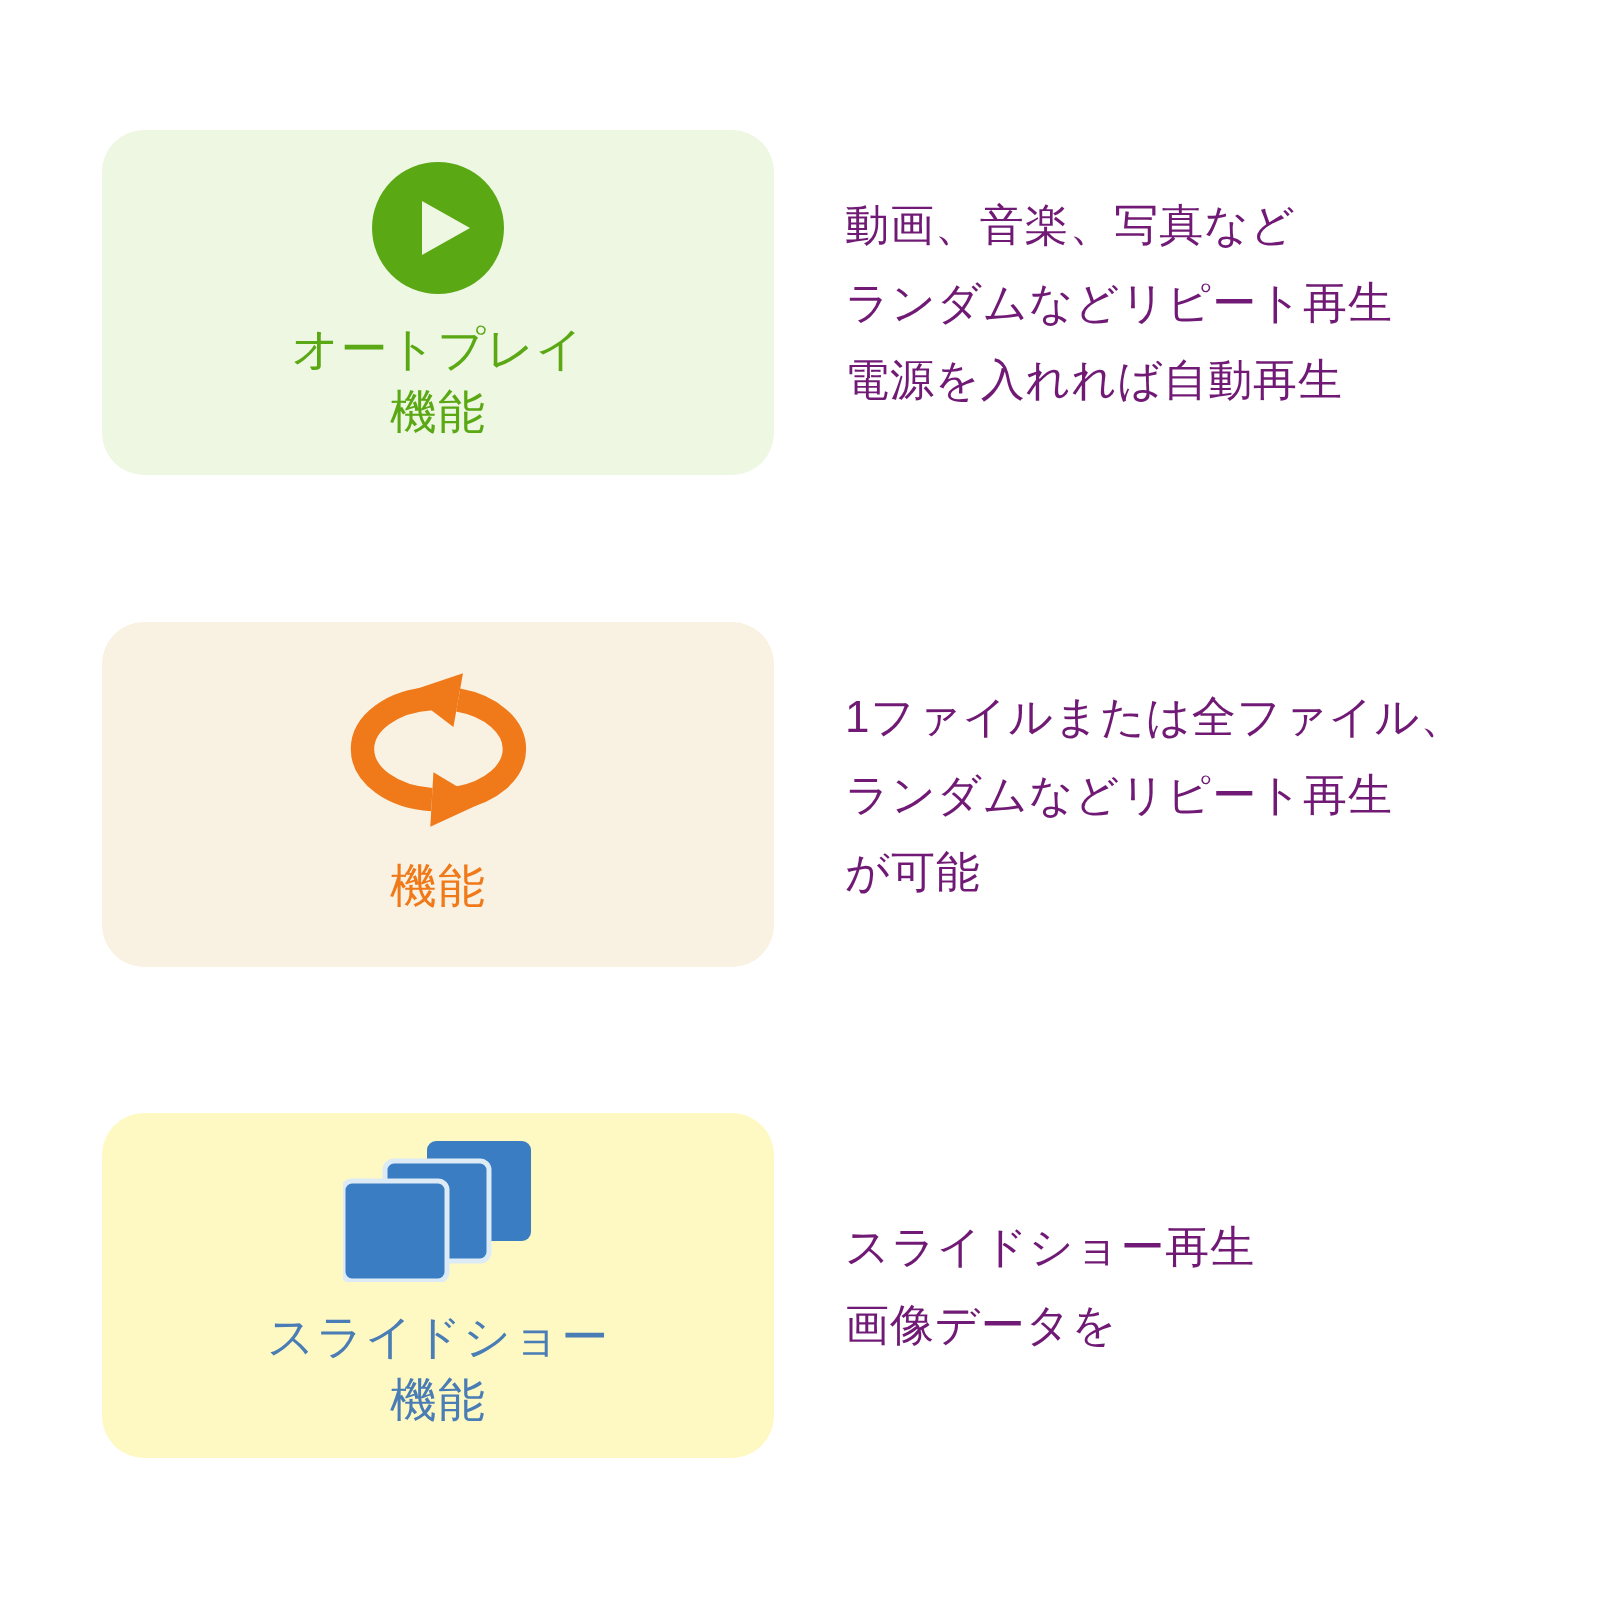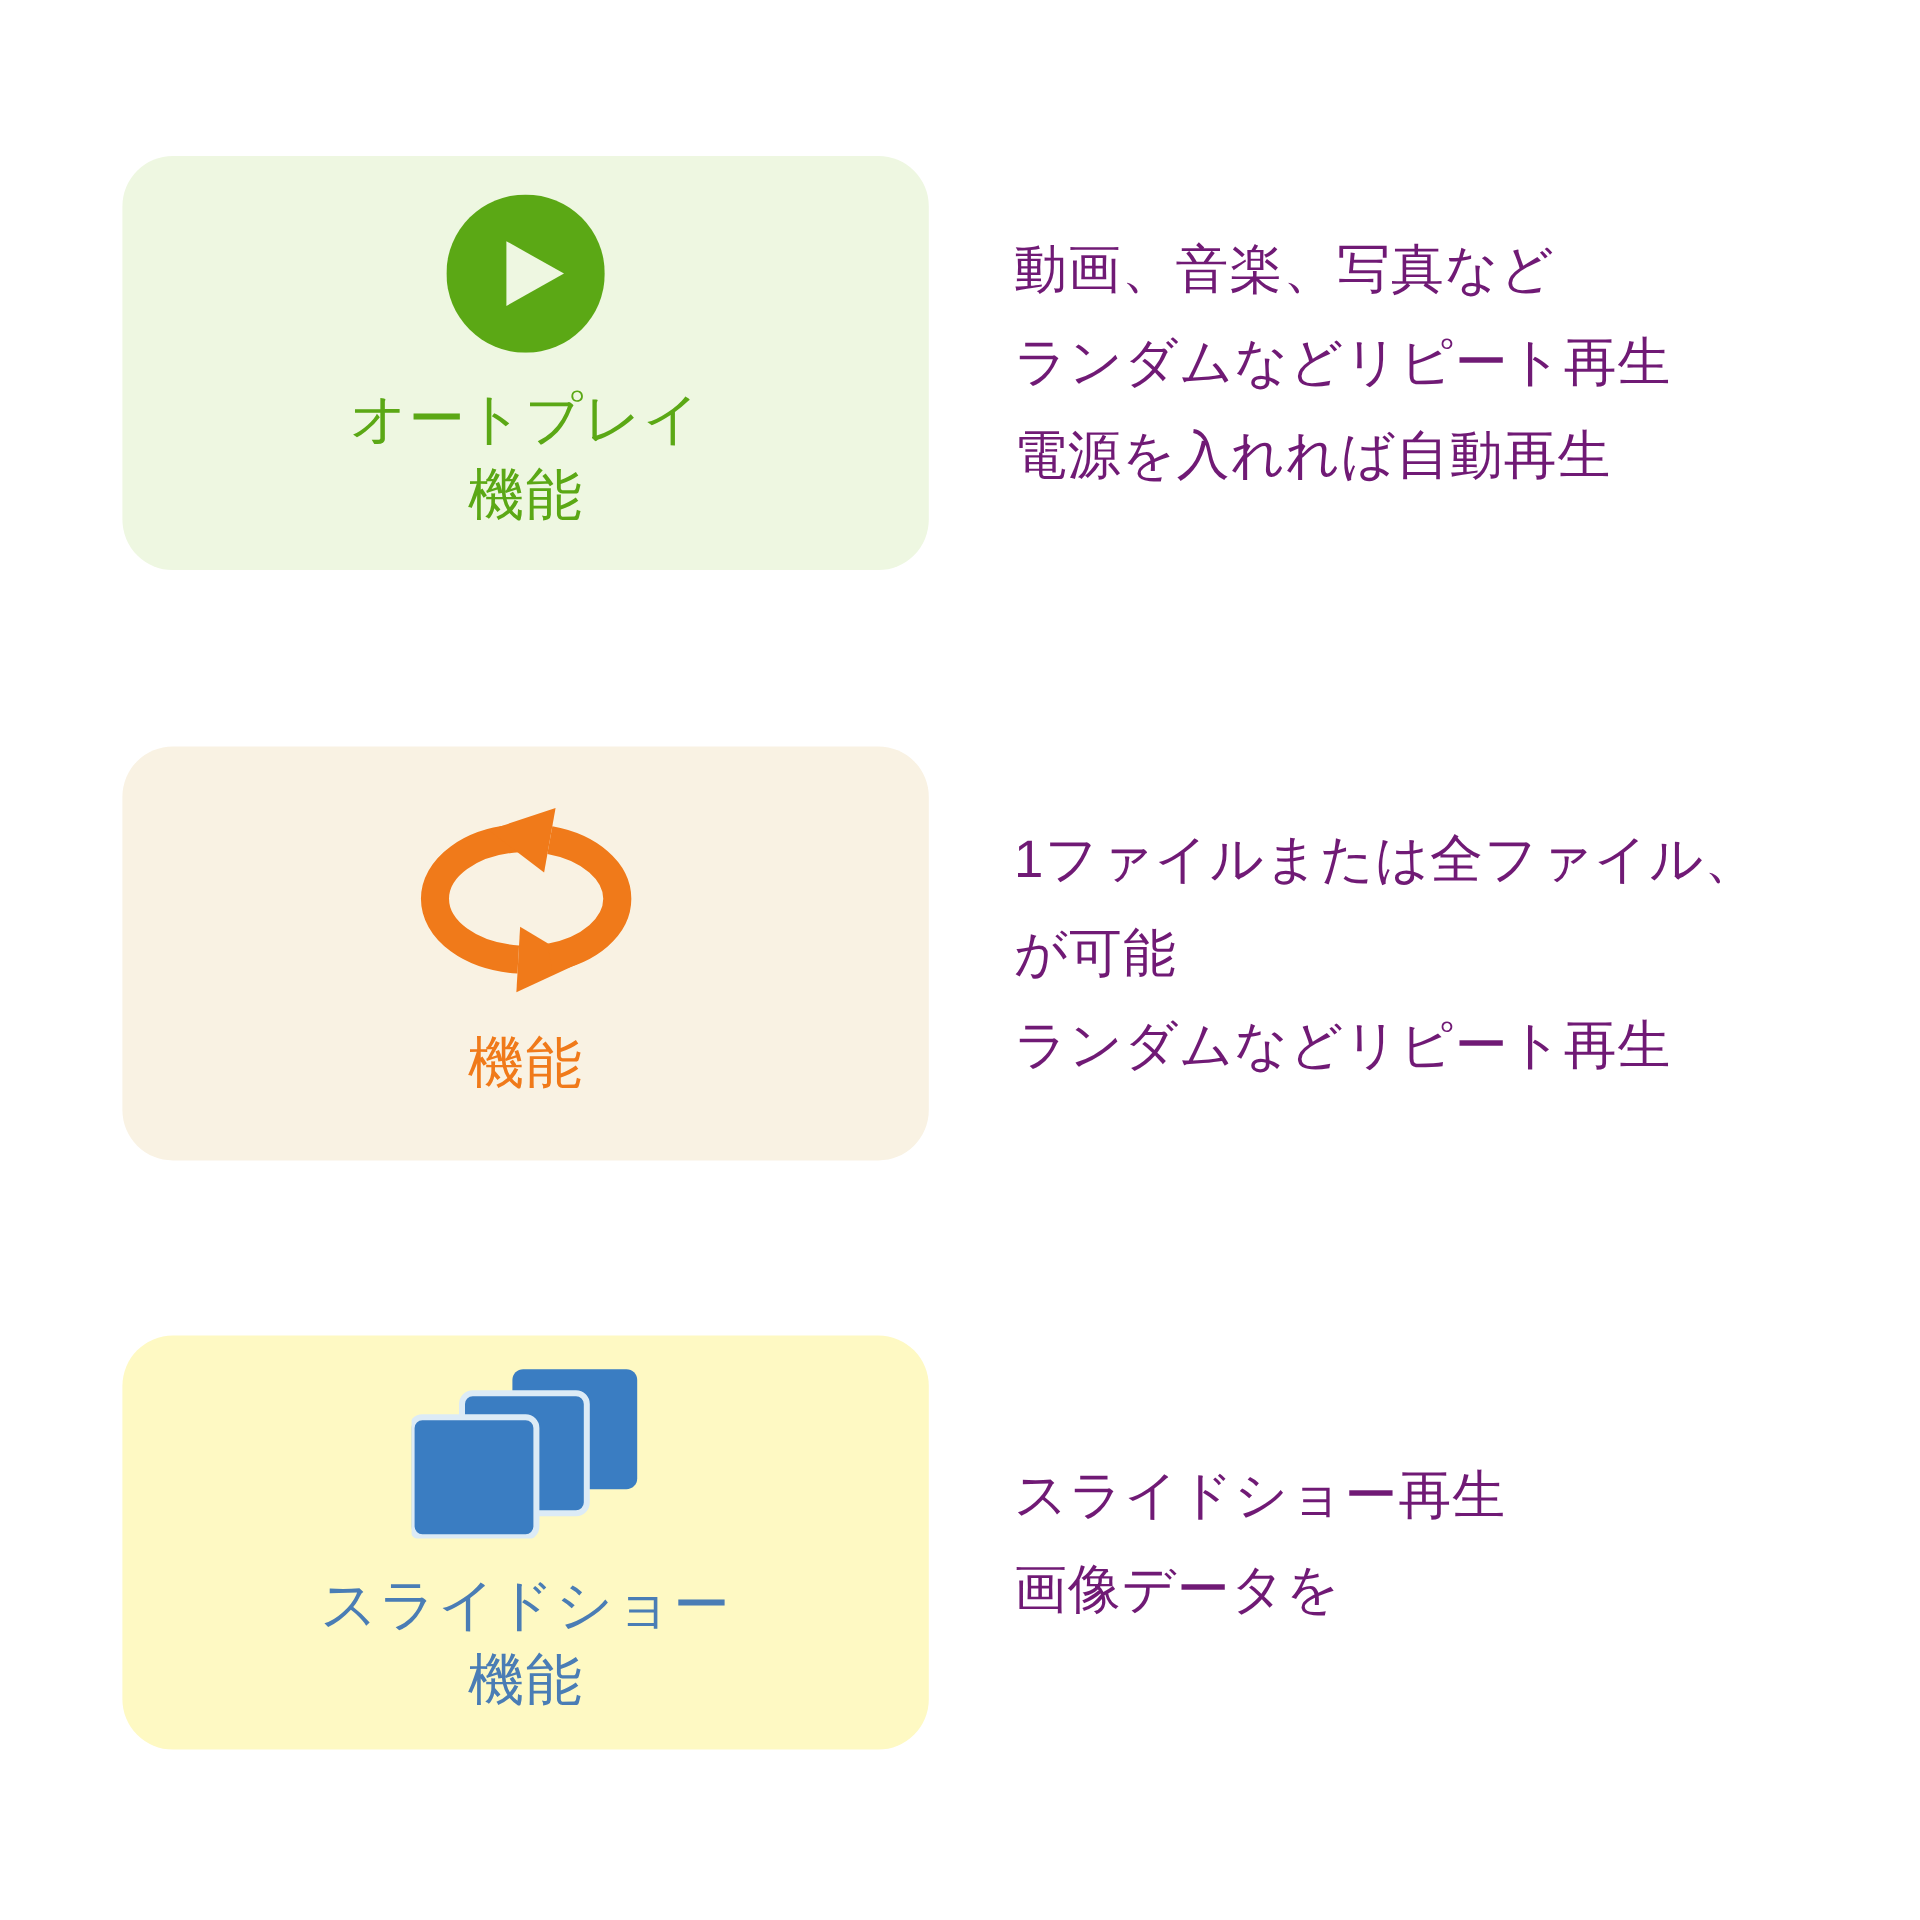--- a/index.html
+++ b/index.html
@@ -91,22 +91,22 @@
         <path d="M 120.2 126.2 A 78 52 0 0 0 120.2 25.8" fill="none" stroke="#f07a1a" stroke-width="24"></path>
         <polygon points="125.1,-1.7 115.3,53.4 68.0,17.4" fill="#f07a1a"></polygon>
       </svg>
     </div>
     <div class="card-title title-repeat">
       <div>機能</div>
     </div>
   </div>
   <div class="desc">
     <div>1ファイルまたは全ファイル、</div>
+    <div>ランダムなどリピート再生</div>
     <div>が可能</div>
-    <div>ランダムなどリピート再生</div>
   </div>
 </div>
 
 <div class="feature-row row-2">
   <div class="card card-slideshow">
     <div class="icon-wrap">
       <svg width="190" height="142" viewBox="0 0 190 142" aria-hidden="true">
         <rect x="84" y="1" width="104" height="100" rx="9" fill="#3a7dc2"></rect>
         <rect x="42" y="21" width="104" height="100" rx="9" fill="#3a7dc2" stroke="#dcebf6" stroke-width="5"></rect>
         <rect x="0" y="41" width="104" height="100" rx="9" fill="#3a7dc2" stroke="#dcebf6" stroke-width="5"></rect>

